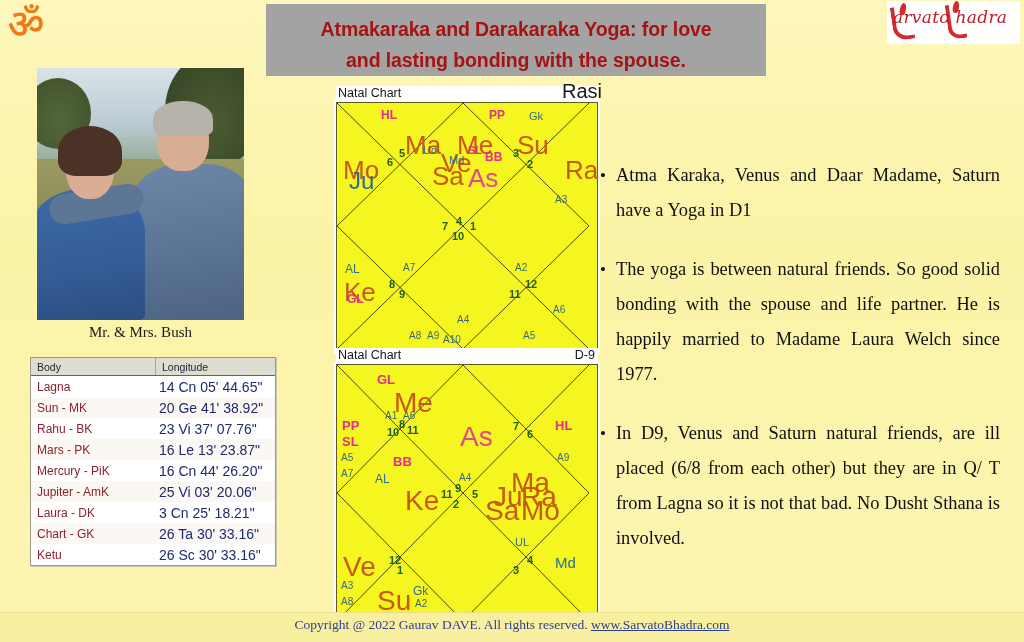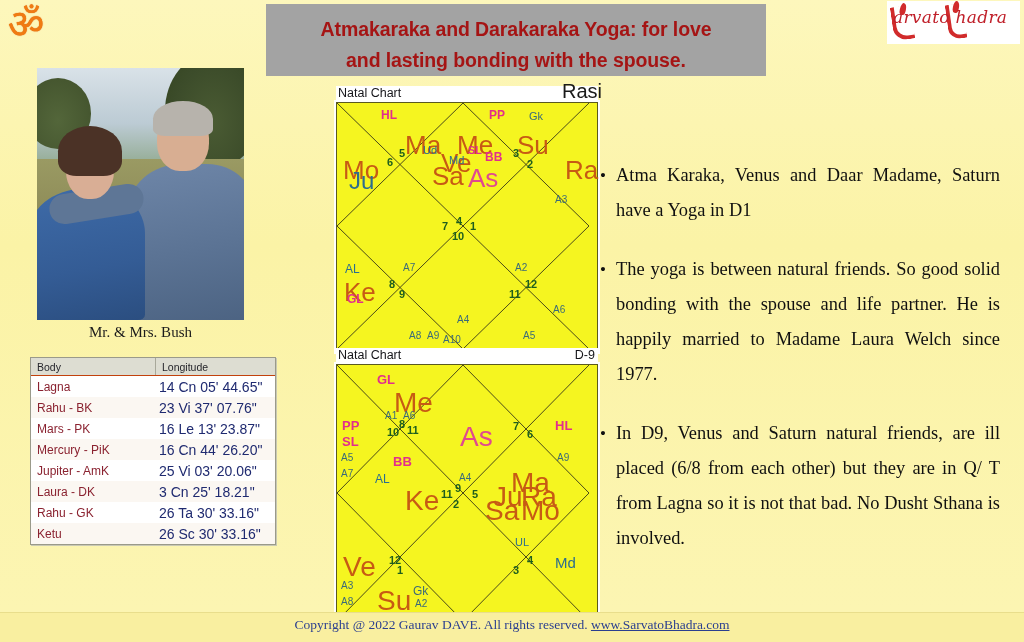--- a/index.html
+++ b/index.html
@@ -188,41 +188,45 @@
     <div class="thead">
       <div class="c1">Body</div>
       <div class="c2">Longitude</div>
     </div>
     <div id="planet-rows">
         <div class="row">
           <div class="body-cell">Lagna</div>
           <div class="long-cell">14 Cn 05' 44.65"</div>
         </div>
         <div class="row">
+          <div class="body-cell">Sun - MK</div>
+          <div class="long-cell">20 Ge 41' 38.92"</div>
+        </div>
+        <div class="row">
           <div class="body-cell">Rahu - BK</div>
           <div class="long-cell">23 Vi 37' 07.76"</div>
         </div>
         <div class="row">
           <div class="body-cell">Mars - PK</div>
           <div class="long-cell">16 Le 13' 23.87"</div>
         </div>
         <div class="row">
           <div class="body-cell">Mercury - PiK</div>
           <div class="long-cell">16 Cn 44' 26.20"</div>
         </div>
         <div class="row">
           <div class="body-cell">Jupiter - AmK</div>
           <div class="long-cell">25 Vi 03' 20.06"</div>
         </div>
         <div class="row">
           <div class="body-cell">Laura - DK</div>
           <div class="long-cell"> 3 Cn 25' 18.21"</div>
         </div>
         <div class="row">
-          <div class="body-cell">Rahu - GK</div>
+          <div class="body-cell">Chart - GK</div>
           <div class="long-cell">26 Ta 30' 33.16"</div>
         </div>
         <div class="row">
           <div class="body-cell">Ketu</div>
           <div class="long-cell">26 Sc 30' 33.16"</div>
         </div>
       </div>
   </div>
 
   <div class="chart-block" id="rasi-block">

